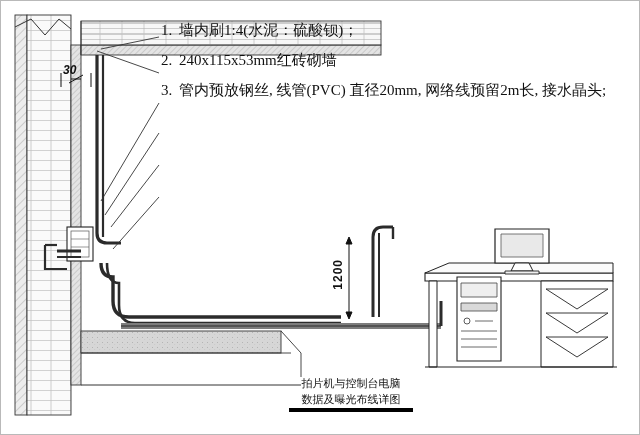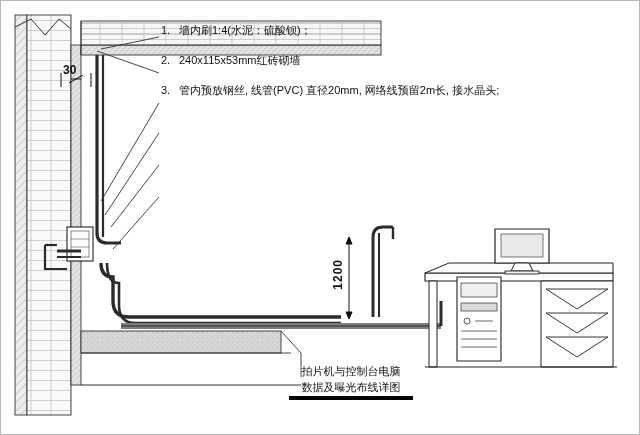--- a/index.html
+++ b/index.html
@@ -9,44 +9,45 @@
     font-family:"Liberation Sans","DejaVu Sans",sans-serif;
     overflow:hidden;
   }
   #root{position:relative;width:640px;height:435px;box-sizing:border-box;border:1px solid #b9b9b9;}
   .legend{
     position:absolute;
     left:160px;top:22px;
     width:450px;
   }
   .legend-item{
-    font-size:11px;
+    font-size:15px;
     color:#111;
     line-height:14px;
     margin-bottom:16px;
     white-space:nowrap;
     letter-spacing:0px;
+    font-family:Liberation Serif, serif;
   }
   .legend-num{display:inline-block;width:18px;}
   .caption{
     position:absolute;
-    left:288px;top:362px;
+    left:288px;top:374px;
     width:124px;
     text-align:center;
     font-size:11px;
     color:#111;
     line-height:16px;
   }
   .caption .line2{border-bottom:4px solid #000000;padding-bottom:1px;}
   .dimlabel{
     position:absolute;
     font-size:12px;
     color:#111;
   }
-  #dim30{left:62px;top:62px;font-weight:bold;}
+  #dim30{left:62px;top:62px;font-weight:bold;font-style:italic;}
   #dim1200{
     left:330px;top:258px;
     writing-mode:vertical-rl;
     text-orientation:mixed;
     transform:rotate(180deg);
     font-weight:bold;
     letter-spacing:1px;
   }
   svg{position:absolute;left:0;top:0;}
 </style>

